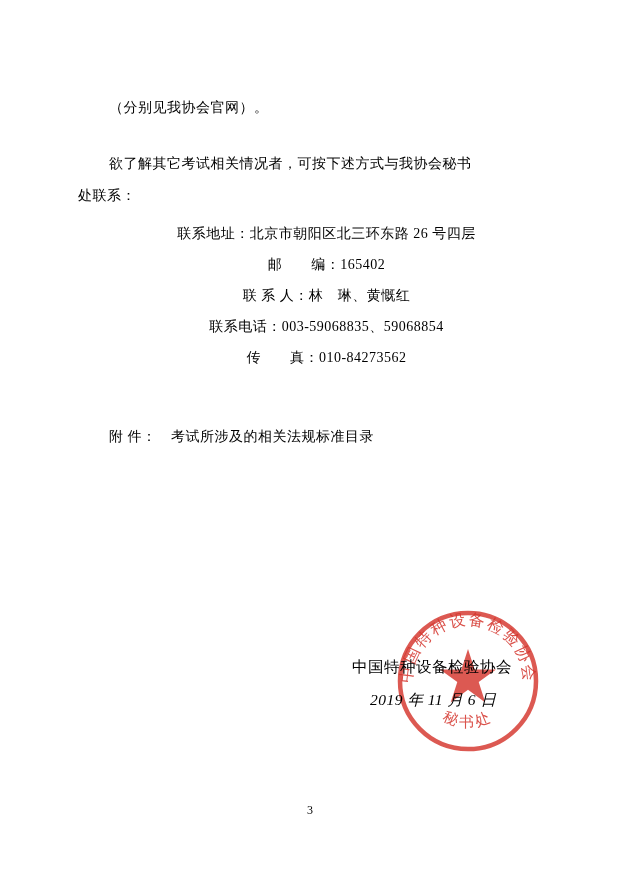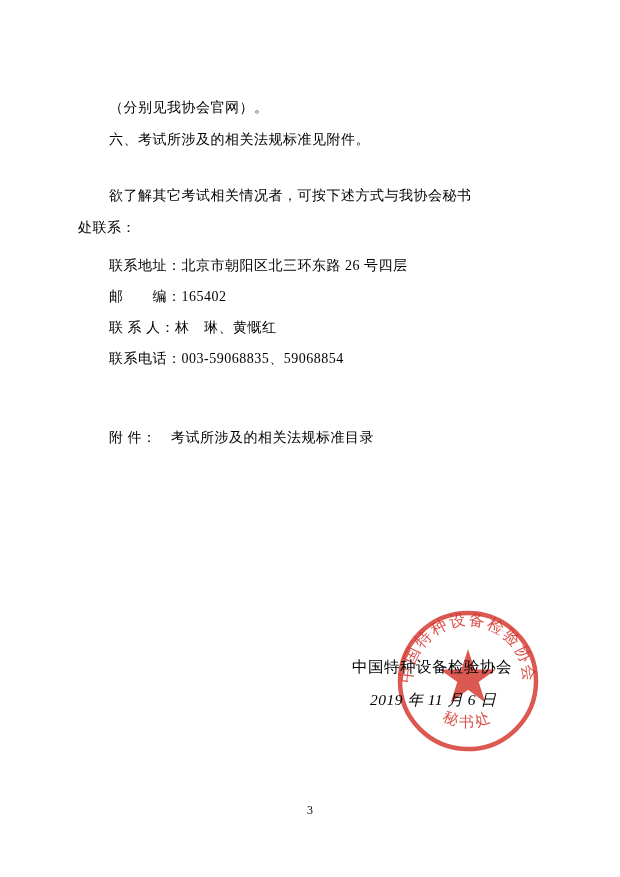--- a/index.html
+++ b/index.html
@@ -34,20 +34,21 @@
     letter-spacing: 0.5px;
     white-space: pre;
   }
   .indent2 { padding-left: 31px; }
   .indent3 { padding-left: 31px; }
   .blockgap-lg { height: 24px; }
   .blockgap-sm { height: 6px; }
   .contact-block .line {
     padding-left: 31px;
     line-height: 31px;
+    text-align: center;
   }
   .attach-block {
     padding-left: 31px;
   }
   .sign-block {
     position: absolute;
     left: 352px;
     top: 650px;
     width: 220px;
   }
@@ -85,34 +86,34 @@
 </style>
 </head>
 <body>
 
 <div class="page">
 
   <div class="content">
 
     <div class="line indent2">（分别见我协会官网）。</div>
 
-    <div class="line indent2">六、考试所涉及的相关法规标准见附件。</div>
 
     <div class="blockgap-lg"></div>
 
     <div class="line indent3">欲了解其它考试相关情况者，可按下述方式与我协会秘书</div>
     <div class="line">处联系：</div>
 
     <div class="blockgap-sm"></div>
 
     <div class="contact-block">
       <div class="line">联系地址：北京市朝阳区北三环东路 26 号四层</div>
       <div class="line">邮　　编：165402</div>
       <div class="line">联 系 人：林　琳、黄慨红</div>
       <div class="line">联系电话：003-59068835、59068854</div>
+      <div class="line">传　　真：010-84273562</div>
     </div>
 
     <div class="blockgap-lg"></div>
     <div class="blockgap-lg"></div>
 
     <div class="attach-block">
       <div class="line">附 件：　考试所涉及的相关法规标准目录</div>
     </div>
 
   </div>

